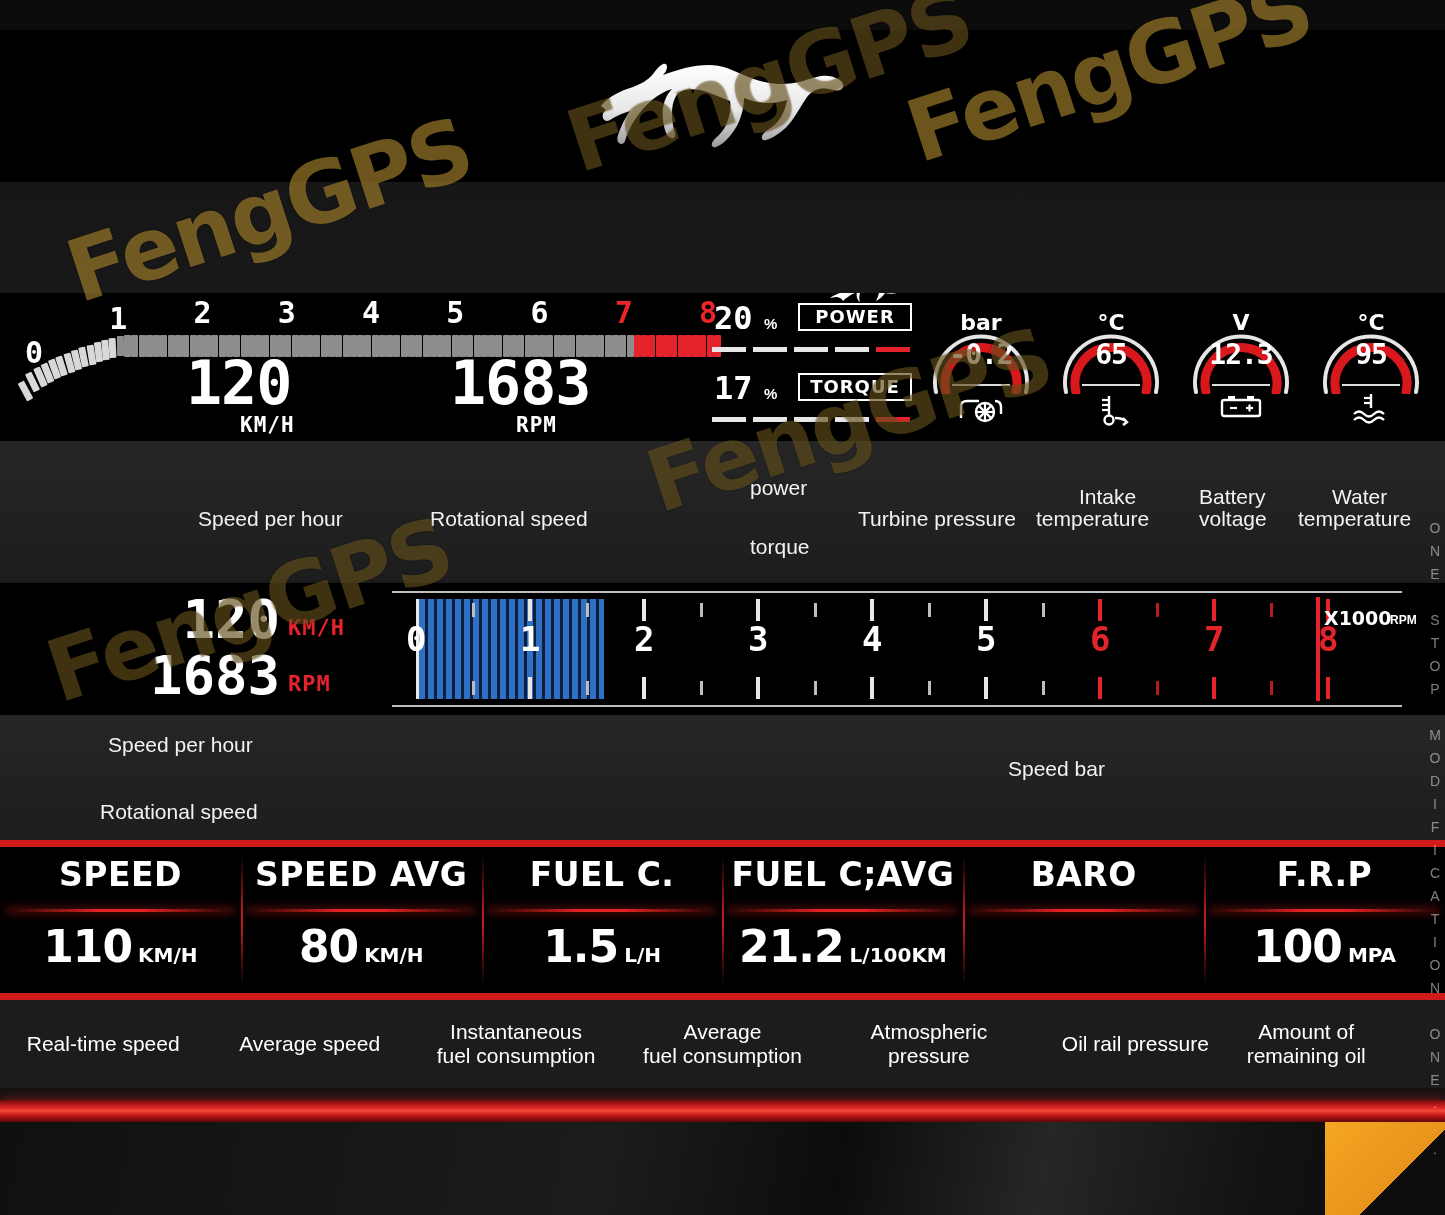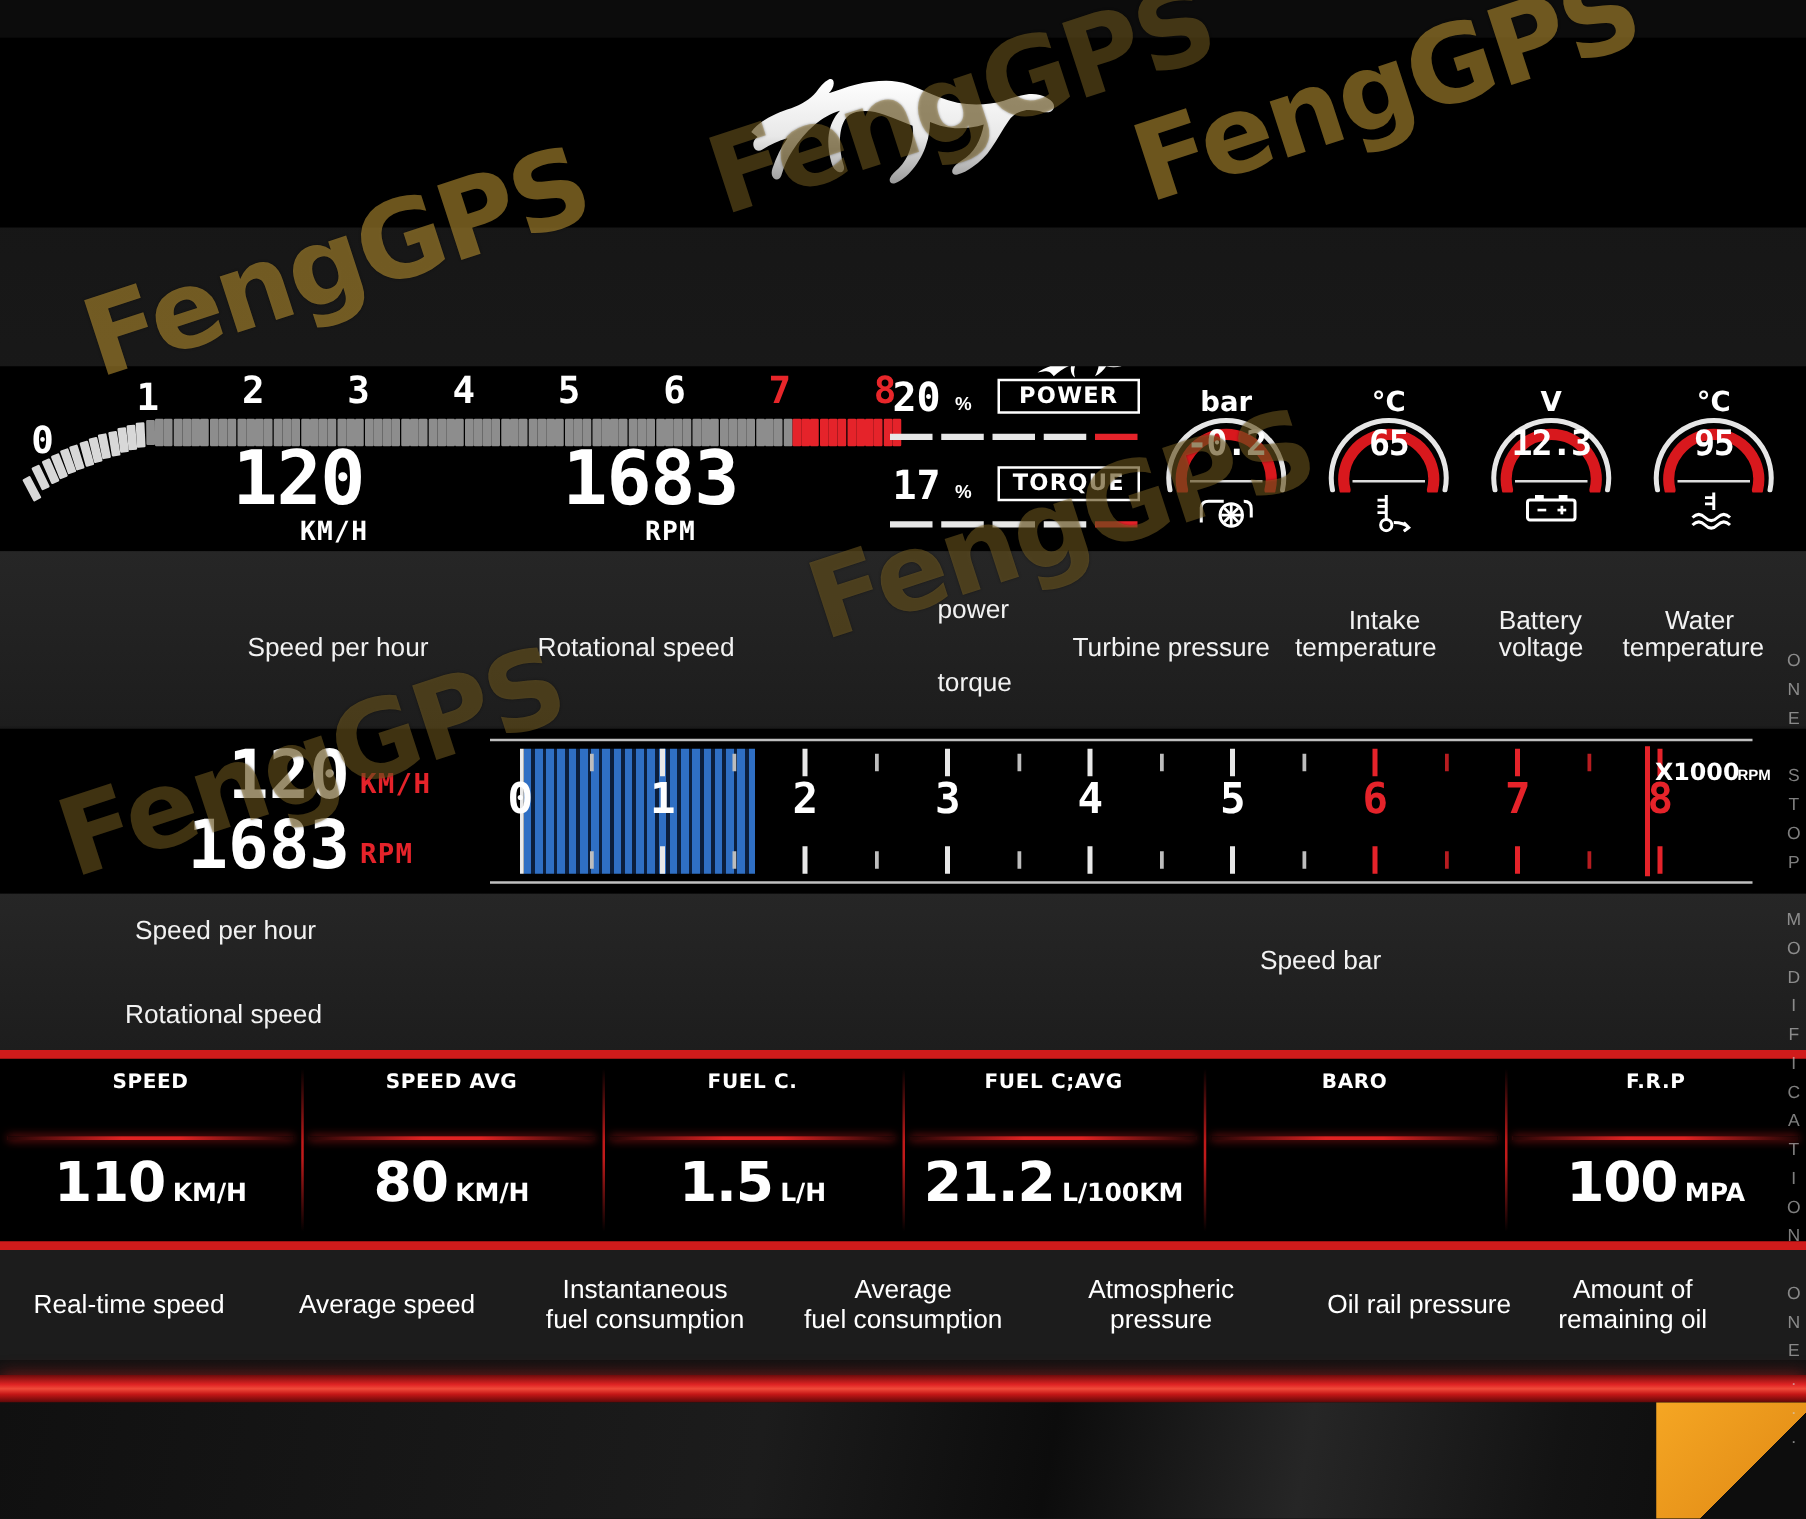--- a/index.html
+++ b/index.html
@@ -123,21 +123,21 @@
   
   #panel3 { top:840px; height:160px; background:#000;
             border-top:7px solid #d01b1b; border-bottom:7px solid #d01b1b;
             box-shadow:0 0 0 0 transparent; }
   .tbl { position:absolute; left:0; top:0; width:1445px; height:146px; display:flex; }
   .tcell { position:relative; flex:1 1 0; height:146px; }
   .tcell + .tcell::before { content:""; position:absolute; left:0; top:8px;
       width:2px; height:130px;
       background:linear-gradient(180deg,rgba(200,30,30,0) 0%,#c01a1a 45%,#c01a1a 55%,rgba(200,30,30,0) 100%); }
   .th { position:absolute; left:0; top:8px; width:100%; text-align:center;
-        color:#fff; font-size:16px; font-weight:bold; letter-spacing:.5px;
+        color:#fff; font-size:33px; font-weight:bold; letter-spacing:.5px;
         font-family:"DejaVu Sans", sans-serif; }
   .trule { position:absolute; left:6px; right:6px; top:62px; height:3px;
            background:linear-gradient(90deg,rgba(210,30,30,.15),#e02222 40%,#e02222 60%,rgba(210,30,30,.15));
            box-shadow:0 0 8px rgba(224,34,34,.8); }
   .tvwrap { position:absolute; left:0; top:74px; width:100%; text-align:center;
             white-space:nowrap; }
   .tv { color:#fff; font-size:44px; font-weight:bold; letter-spacing:-1px;
         font-family:"DejaVu Sans", sans-serif; vertical-align:baseline; }
   .tu { color:#fff; font-size:20px; font-weight:bold; margin-left:6px;
         font-family:"DejaVu Sans", sans-serif; }

